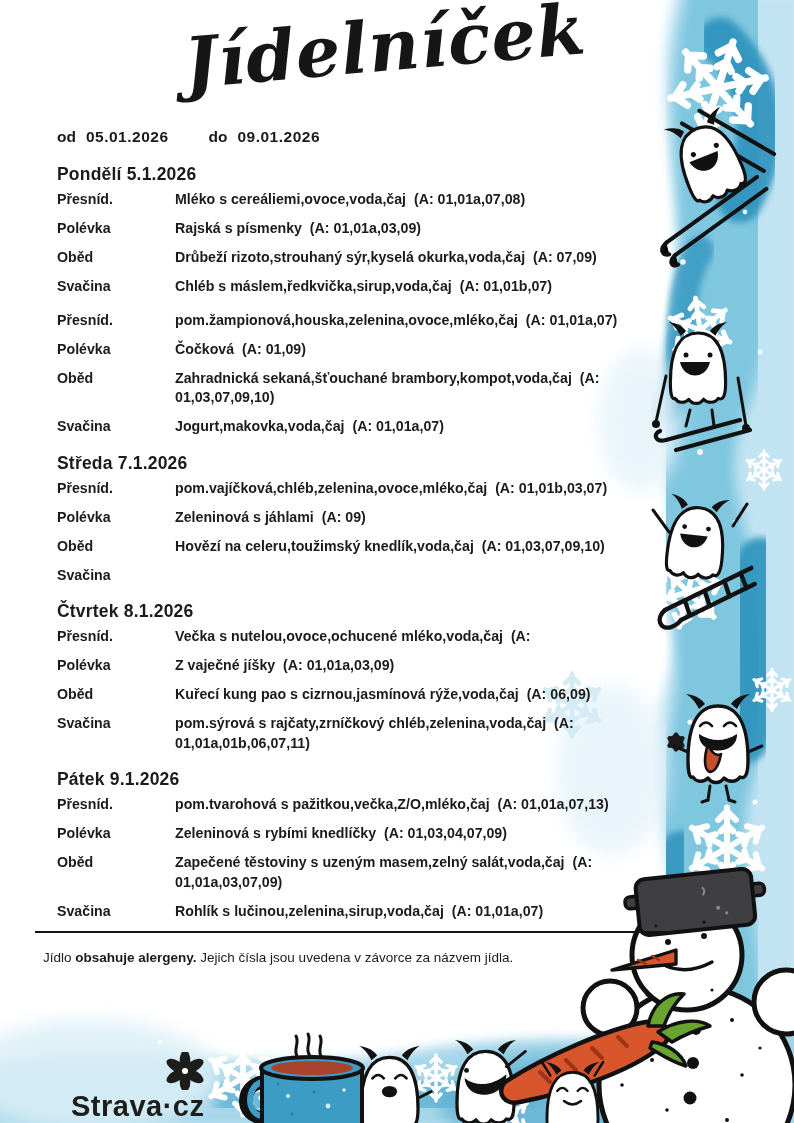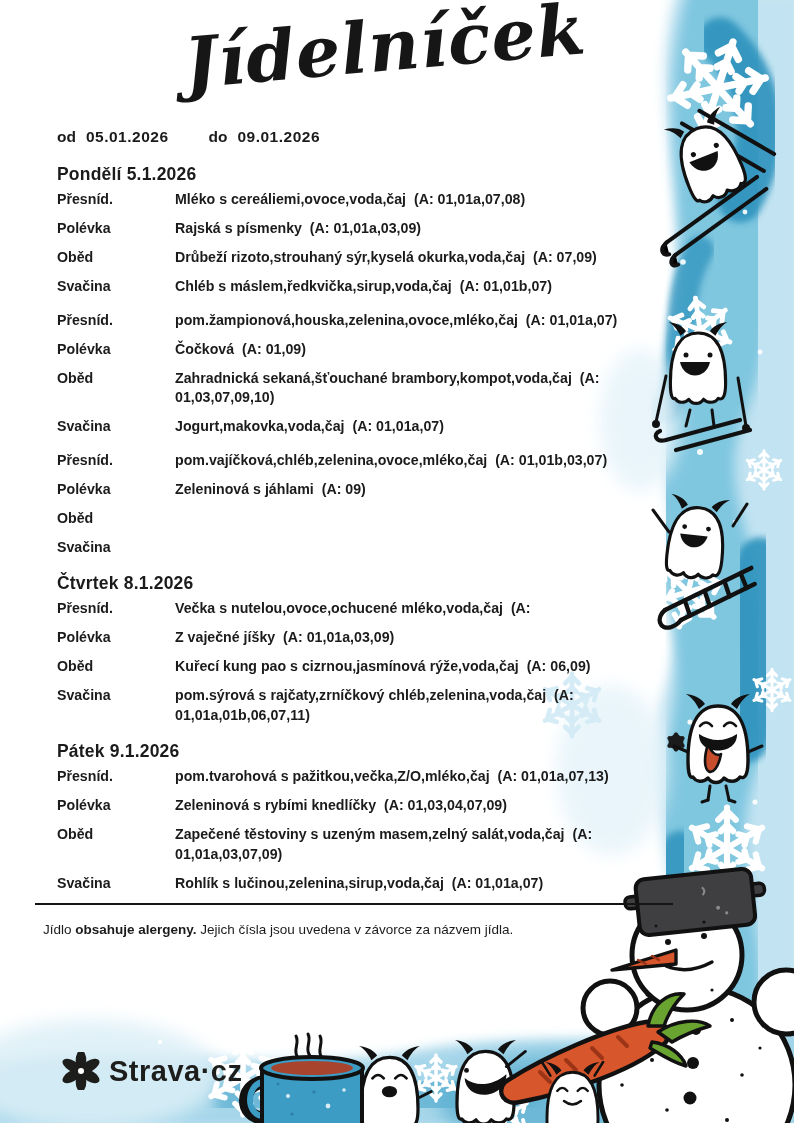--- a/index.html
+++ b/index.html
@@ -20,21 +20,21 @@
   .day{margin-top:14px;}
   .day:first-child{margin-top:12px;}
   .day-name{font-weight:bold;font-size:17.5px;line-height:24px;margin-bottom:4px;letter-spacing:.2px;}
   .menu-row{display:flex;margin-bottom:9.5px;}
   .row-label{width:118px;flex:none;font-weight:bold;font-size:14.2px;line-height:19.5px;}
   .row-text{width:508px;font-weight:bold;font-size:14.2px;line-height:19.5px;white-space:pre-wrap;}
   
   .divider{margin-top:8px;margin-left:-22px;width:638px;border-top:2px solid #141414;}
   .allergen-note{margin-top:16px;margin-left:-14px;font-size:13.5px;line-height:18px;}
   .allergen-note b{font-weight:bold;}
-  .brand{position:absolute;left:62px;top:1052px;display:flex;align-items:center;z-index:4;}
+  .brand{position:absolute;left:62px;top:1052px;display:flex;align-items:flex-end;z-index:4;flex-direction:column;}
   .brand-text{font-weight:bold;font-size:29px;letter-spacing:.5px;color:#1d1d1b;margin-left:9px;}
 </style>
 </head>
 <body>
 
 <div class="page">
 
   <svg class="decor" viewBox="0 0 794 1123" xmlns="http://www.w3.org/2000/svg">
     <defs>
       <filter id="b6" x="-40%" y="-40%" width="180%" height="180%">
@@ -335,31 +335,33 @@
               <div class="row-text">Zahradnická sekaná,šťouchané brambory,kompot,voda,čaj  (A: 01,03,07,09,10)</div>
             </div>
             <div class="menu-row">
               <div class="row-label">Svačina</div>
               <div class="row-text">Jogurt,makovka,voda,čaj  (A: 01,01a,07)</div>
             </div>
           </div>
     </div>
 
     <div class="day">
+      <div class="day-name">Středa 7.1.2026</div>
       <div>
             <div class="menu-row">
               <div class="row-label">Přesníd.</div>
               <div class="row-text">pom.vajíčková,chléb,zelenina,ovoce,mléko,čaj  (A: 01,01b,03,07)</div>
             </div>
             <div class="menu-row">
               <div class="row-label">Polévka</div>
               <div class="row-text">Zeleninová s jáhlami  (A: 09)</div>
             </div>
             <div class="menu-row">
               <div class="row-label">Oběd</div>
+              <div class="row-text">Hovězí na celeru,toužimský knedlík,voda,čaj  (A: 01,03,07,09,10)</div>
             </div>
             <div class="menu-row">
               <div class="row-label">Svačina</div>
             </div>
           </div>
     </div>
 
     <div class="day">
       <div class="day-name">Čtvrtek 8.1.2026</div>
       <div>

